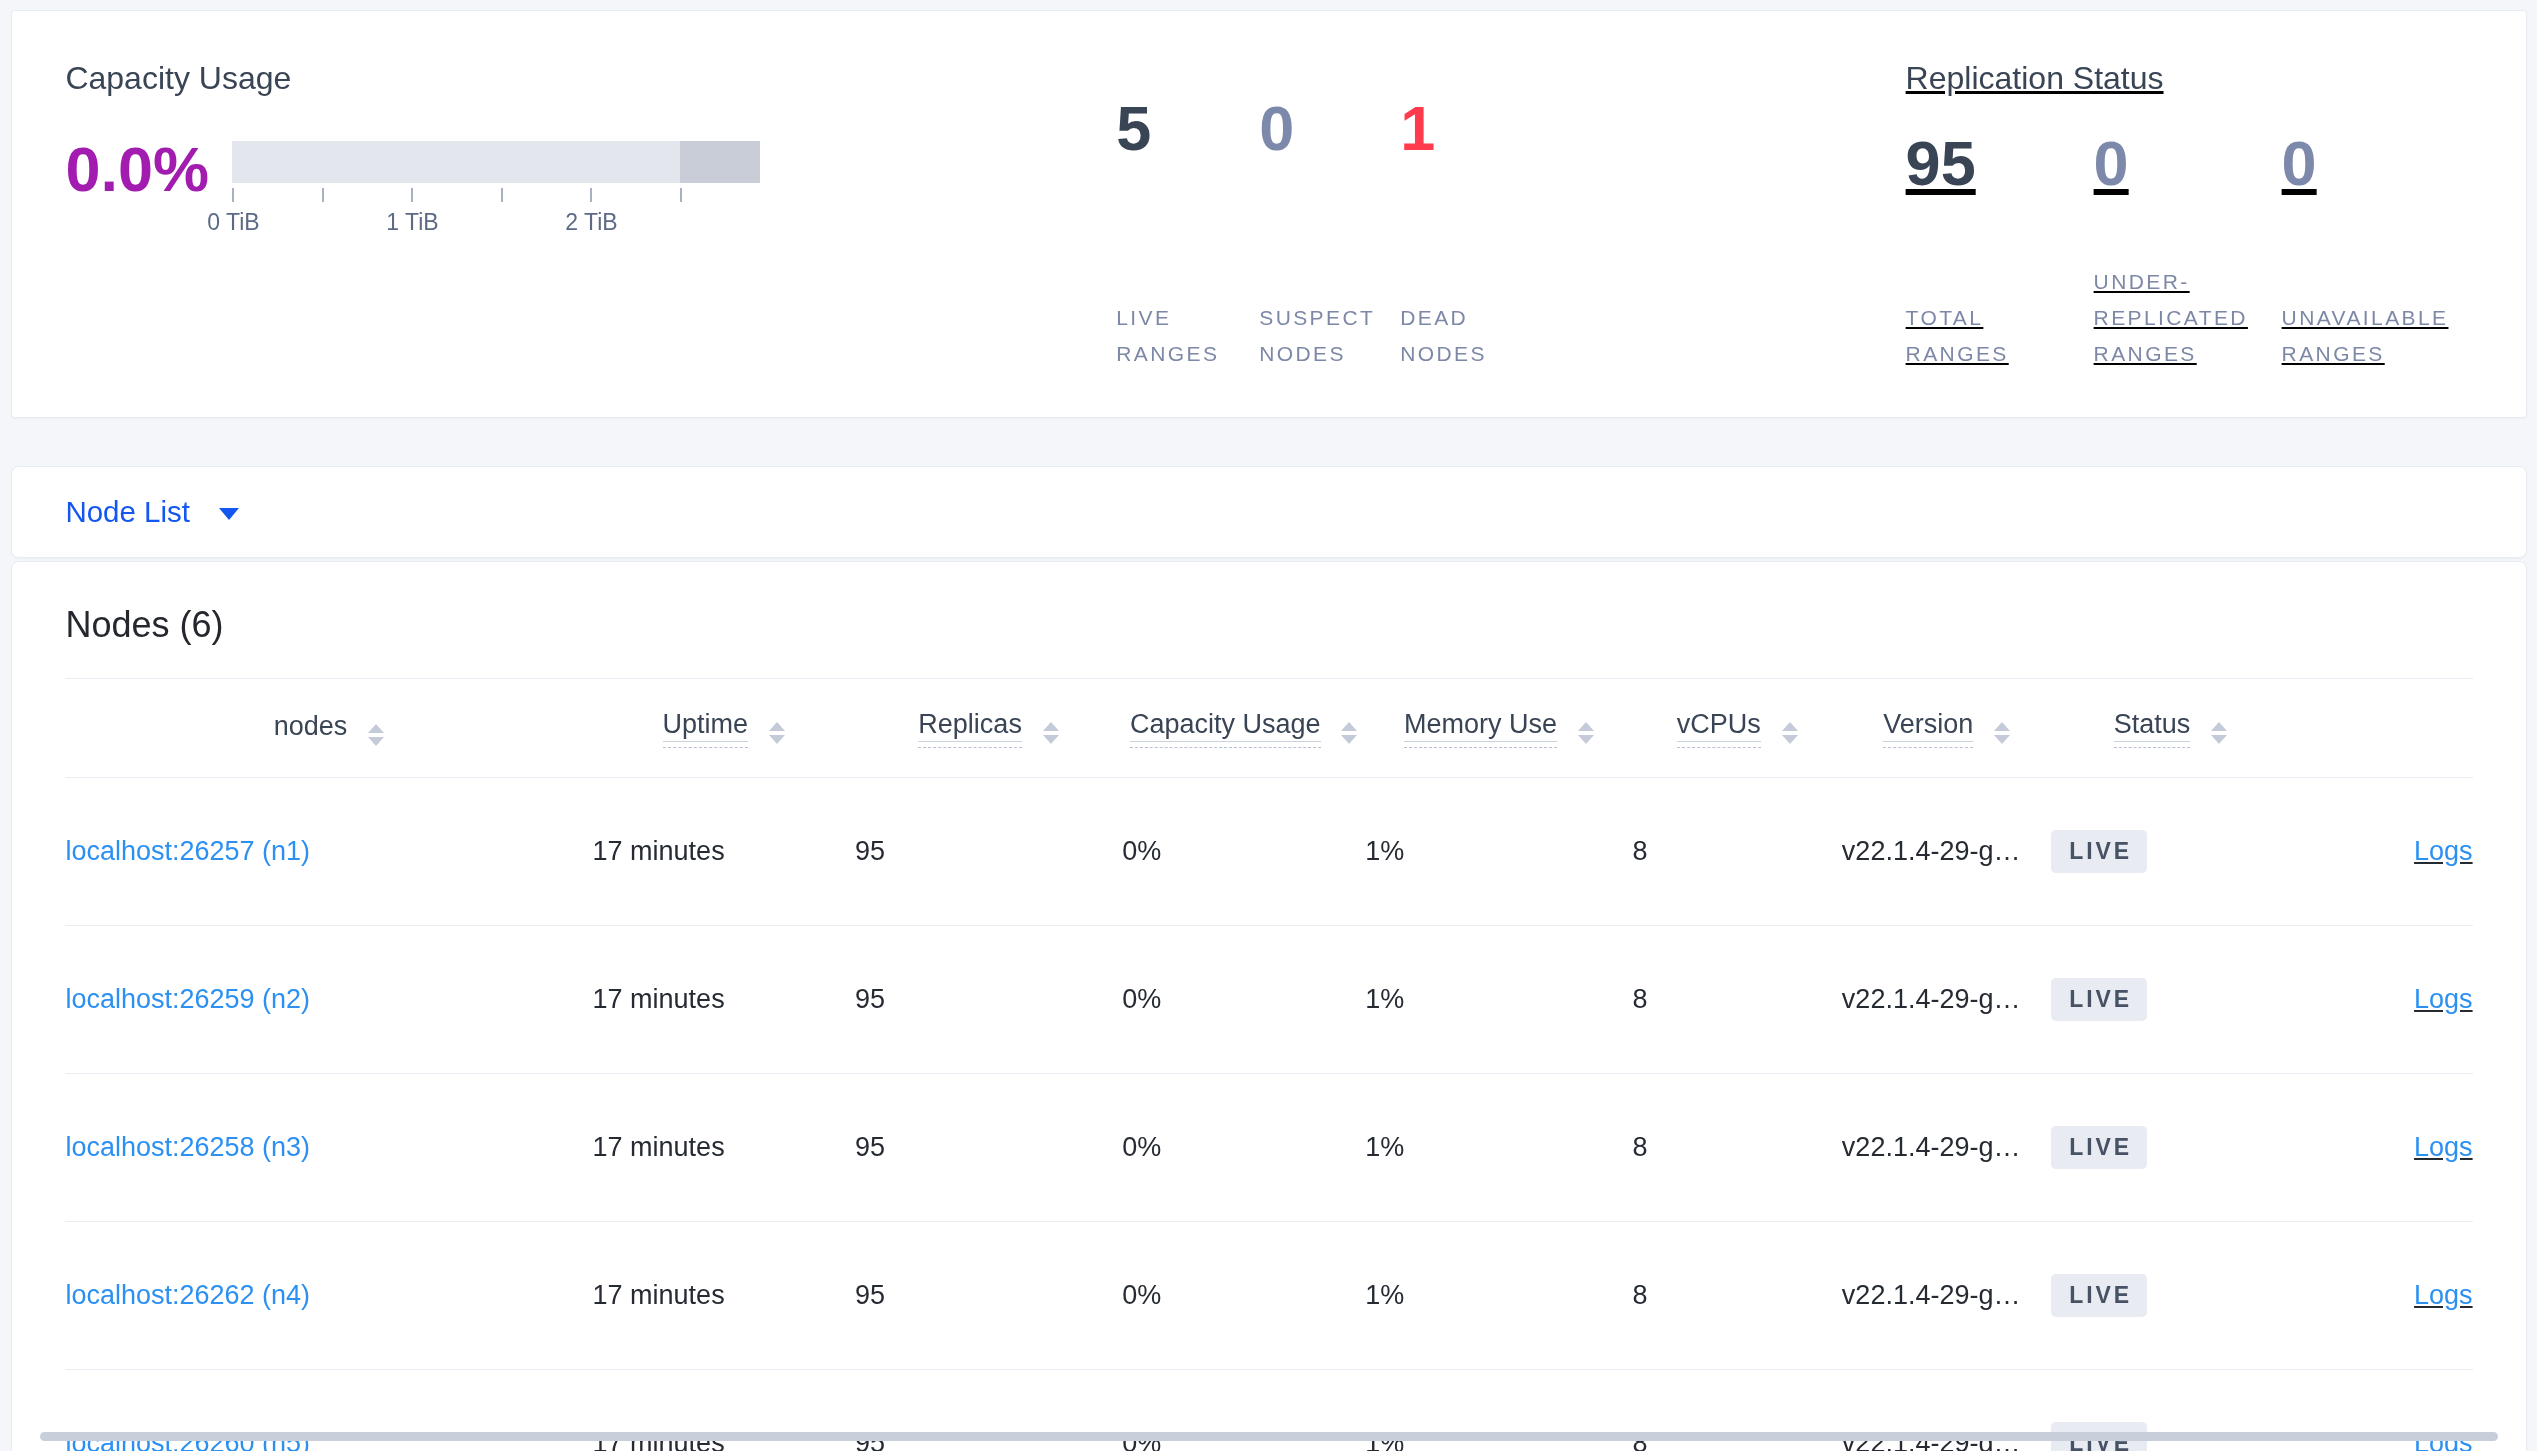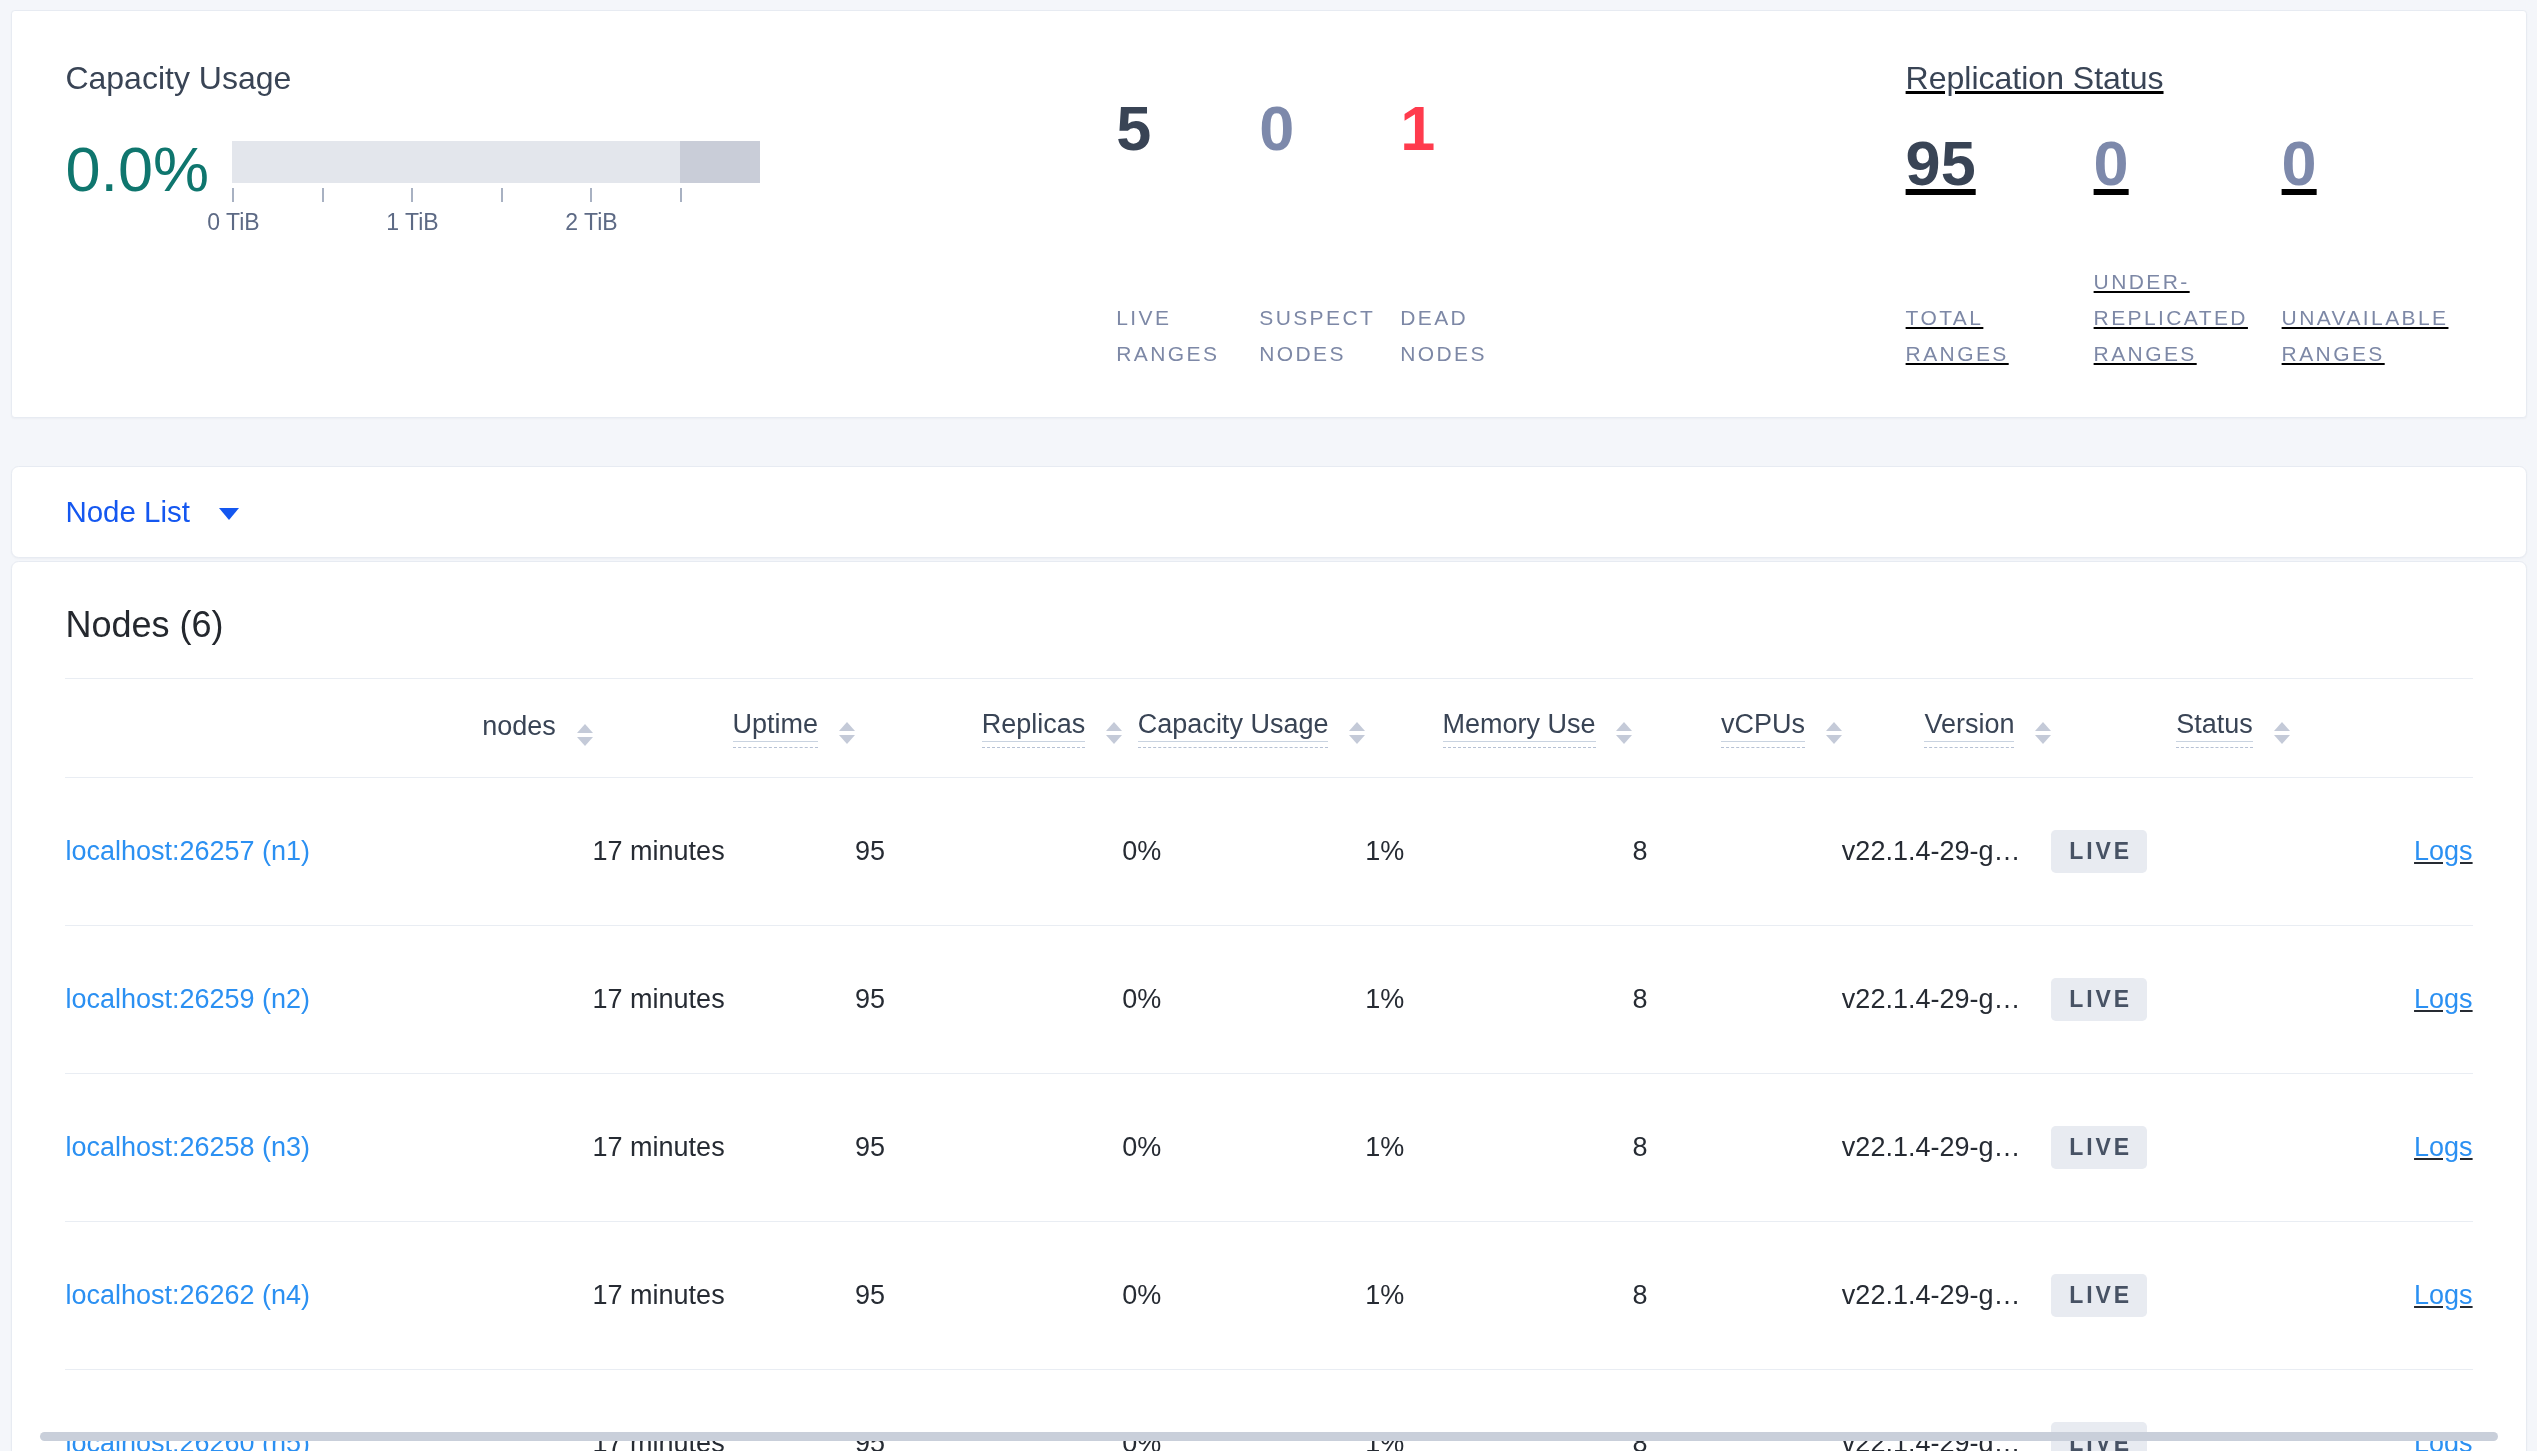--- a/index.html
+++ b/index.html
@@ -23,21 +23,21 @@
     border-radius:3.8px;
     display:flex;
     padding:50px 53px 44px;
   }
   .panel { display:flex; flex-direction:column; height:100%; }
   .panel-title { font-size:32px; font-weight:500; color:#394455; line-height:1.1; }
   .panel-body { flex:1; display:flex; margin-top:19px; }
   .cap-panel { width:1065px; }
   .cap-col { display:flex; flex-direction:column; justify-content:space-between; width:100%; }
   .cap-main { display:flex; align-items:flex-start; margin-top:23px; }
-  .cap-percent { font-size:63px; font-weight:400; color:#0f766e; line-height:1.0; width:167px; }
+  .cap-percent { font-size:63px; font-weight:700; color:#a21caf; line-height:1.0; width:167px; }
   .cap-chart { padding-top:3.8px; }
   .cap-bar { width:528px; height:42px; background:#e3e6ec; position:relative; }
   .cap-bar-dark { position:absolute; right:0; top:0; width:80px; height:42px; background:#c9cdd8; }
   .cap-ticks { position:relative; height:15.2px; margin-top:4.8px; width:450px; }
   .cap-tick { position:absolute; top:0; width:1.9px; height:13.3px; background:#a8b1c2; }
   .cap-tick-labels { position:relative; height:29px; margin-top:5.7px; width:450px; }
   .cap-tick-label { position:absolute; transform:translateX(-50%); font-size:23px; color:#5d6a85; white-space:nowrap; }
   .cap-stats { display:flex; align-items:baseline; }
   .stat-label { font-size:21px; font-weight:500; letter-spacing:2.9px; color:#7d88a6; }
   .stat-value { font-size:38px; font-weight:600; color:#394455; }
@@ -73,21 +73,21 @@
   .nodes-card {
     margin:3.8px 11.4px 0;
     height:895px;
     border-radius:7.6px 7.6px 0 0;
     padding:42px 53px 0;
     overflow:hidden;
   }
   .nodes-title { font-size:36px; font-weight:500; color:#24282e; line-height:1.15; }
   table.nodes-table { width:100%; border-collapse:collapse; margin-top:32px; }
   .nodes-table th {
-    text-align:right; font-size:27px; font-weight:500; color:#394455;
+    text-align:center; font-size:27px; font-weight:500; color:#394455;
     padding:30.5px 0 29px; border-top:1px solid #e9edf3; border-bottom:1px solid #e9edf3;
     white-space:nowrap;
   }
   .hdr-underlined { display:inline-block; border-bottom:1.9px dashed #b6c1d4; padding-bottom:6.7px; }
   .hdr-underlined .inner { border-bottom:1px solid #c9d3e0; padding-bottom:1.9px; }
   .sort { display:inline-flex; flex-direction:column; margin-left:13.3px; vertical-align:1.9px; }
   .sort .up { width:0; height:0; border-left:8.6px solid transparent; border-right:8.6px solid transparent; border-bottom:9.5px solid #c4cad8; margin-bottom:3.8px; }
   .sort .dn { width:0; height:0; border-left:8.6px solid transparent; border-right:8.6px solid transparent; border-top:9.5px solid #c4cad8; }
   .nodes-table td {
     font-size:27px; color:#262b33; padding:52px 0; border-bottom:1px solid #e9edf3;

